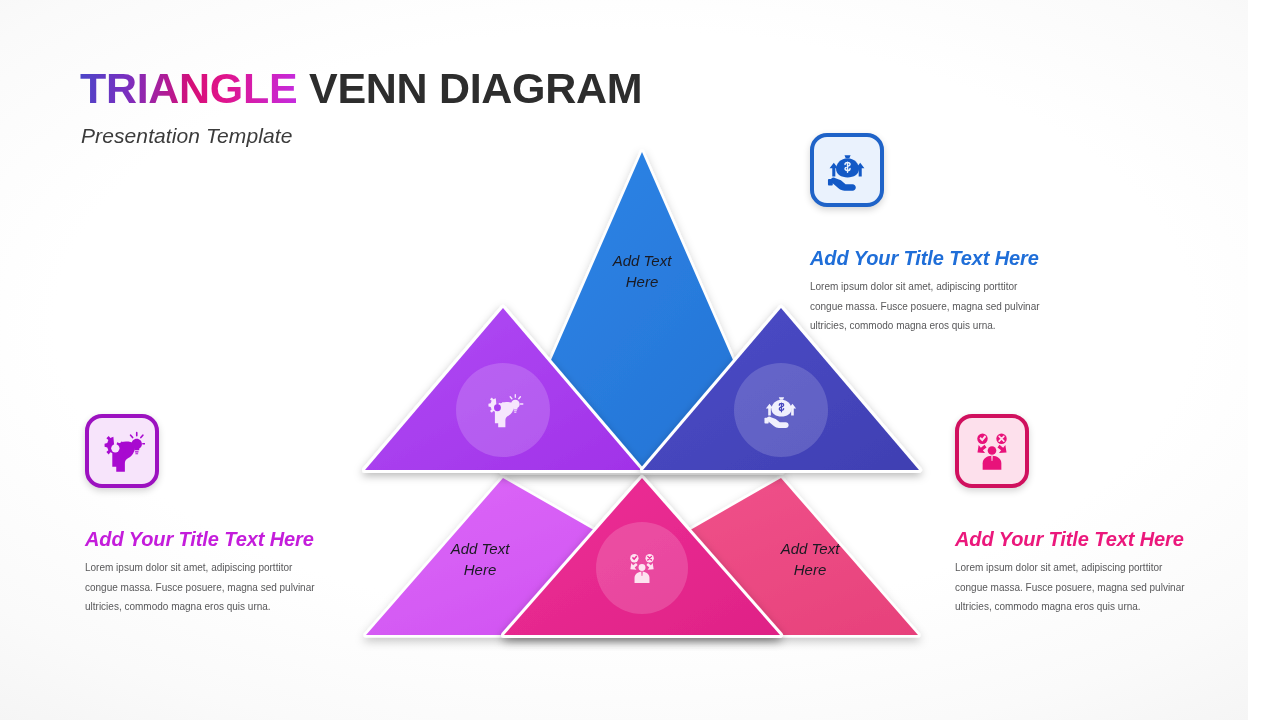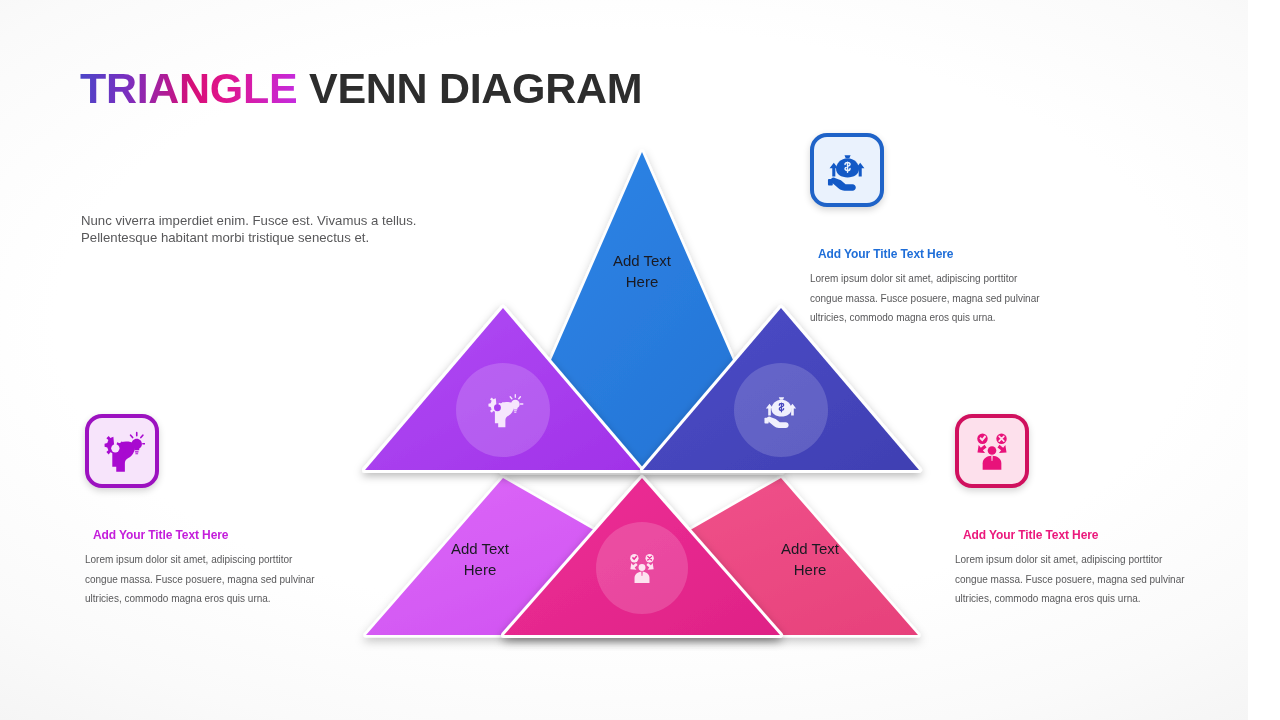--- a/index.html
+++ b/index.html
@@ -89,23 +89,24 @@
     background: #eaf2fd;
     display: flex;
     align-items: center;
     justify-content: center;
     box-shadow: 0 3px 7px rgba(0,0,0,0.17);
   }
   #info-left .icon-badge  { border-color: #9c11c0; background: #f7e4fb; }
   #info-right .icon-badge { border-color: #d0105e; background: #fde0ec; }
 
   .block-title {
-    font-size: 12px;
+    font-size: 20px;
     font-weight: bold;
-    margin: 8px;
+    font-style: italic;
+    margin: 0;
     letter-spacing: -0.1px;
   }
   #info-top-right .block-title { color: #1f6ed8; margin-top: 40px; }
   #info-left .block-title      { color: #c41ddb; margin-top: 40px; }
   #info-right .block-title     { color: #eb187c; margin-top: 40px; }
 
   .block-body {
     font-size: 10px;
     line-height: 19.6px;
     color: #58585a;
@@ -119,41 +120,42 @@
     left: 352px;
     top: 140px;
     width: 580px;
     height: 512px;
   }
   #diagram svg { display: block; }
 
   .tri-label {
     position: absolute;
     font-size: 15px;
+    font-style: italic;
     color: #1a1a22;
     text-align: center;
     line-height: 21px;
     white-space: pre-line;
     pointer-events: none;
   }
   #label-top    { left: 224px; top: 110px; width: 132px; }
   #label-bl     { left:  62px; top: 398px; width: 132px; }
   #label-br     { left: 392px; top: 398px; width: 132px; }
 </style>
 </head>
 <body>
 
 <div id="slide">
 
   <div id="header">
     <h1 id="main-title"><span id="title-accent">TRIANGLE</span><span id="title-rest"> VENN DIAGRAM</span></h1>
+    <div id="subtitle">Presentation Template</div>
   </div>
 
   <div id="intro-block">
-    <p class="intro-p">Nunc viverra imperdiet enim. Fusce est. Vivamus a tellus. Pellentesque habitant morbi tristique senectus et.</p>
   </div>
 
   <div id="diagram">
     <svg width="580" height="512" viewBox="0 0 580 512" xmlns="http://www.w3.org/2000/svg">
       <defs>
         <filter id="softShadow" x="-25%" y="-25%" width="150%" height="150%">
           <feDropShadow dx="0" dy="4" stdDeviation="5" flood-color="#000000" flood-opacity="0.22"></feDropShadow>
         </filter>
         <filter id="softShadow2" x="-25%" y="-25%" width="150%" height="150%">
           <feDropShadow dx="0" dy="3" stdDeviation="4" flood-color="#000000" flood-opacity="0.28"></feDropShadow>

